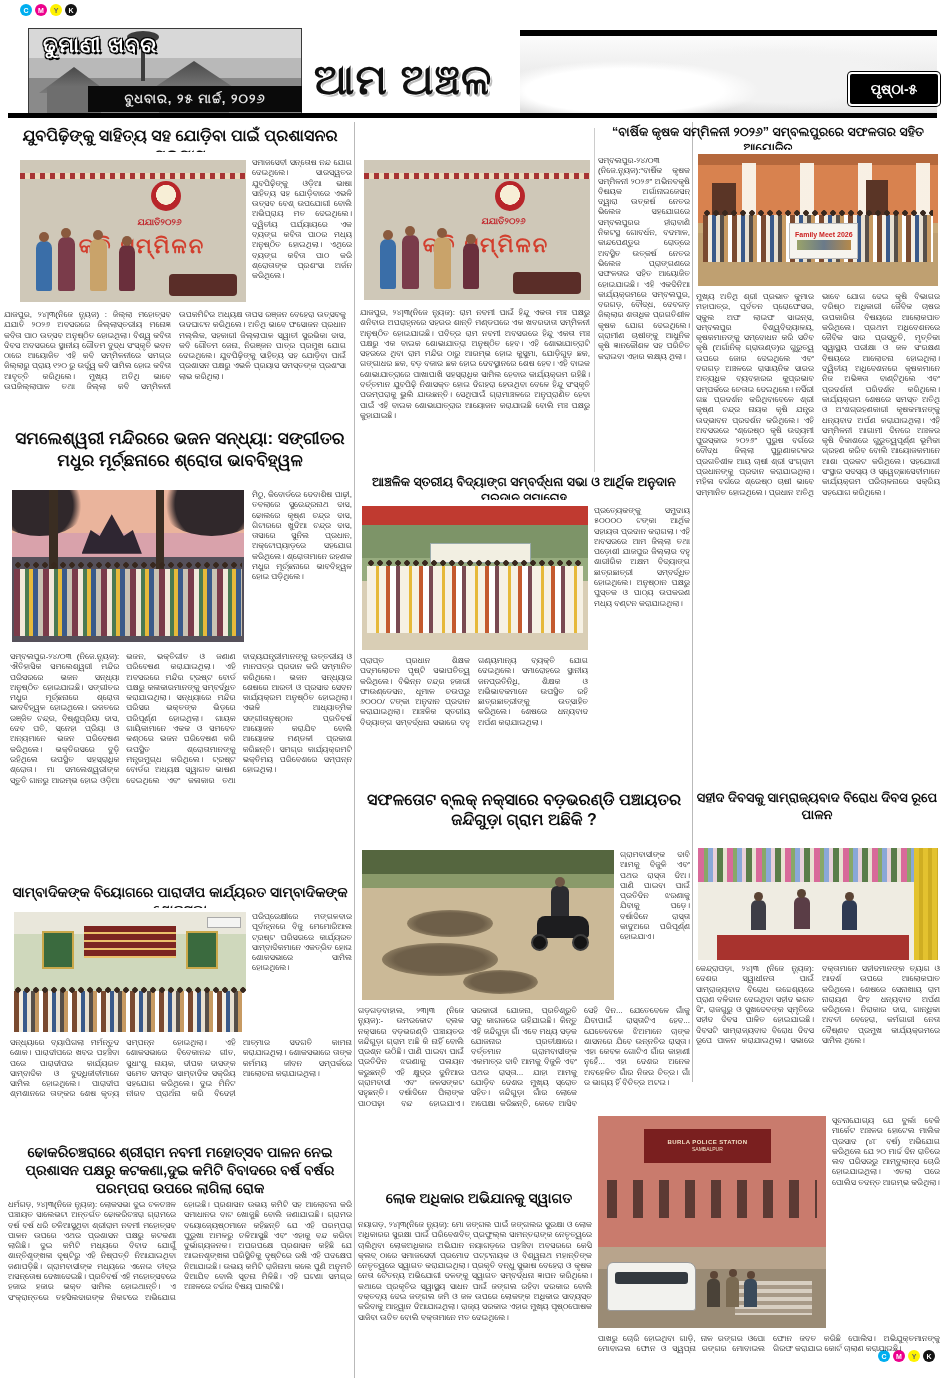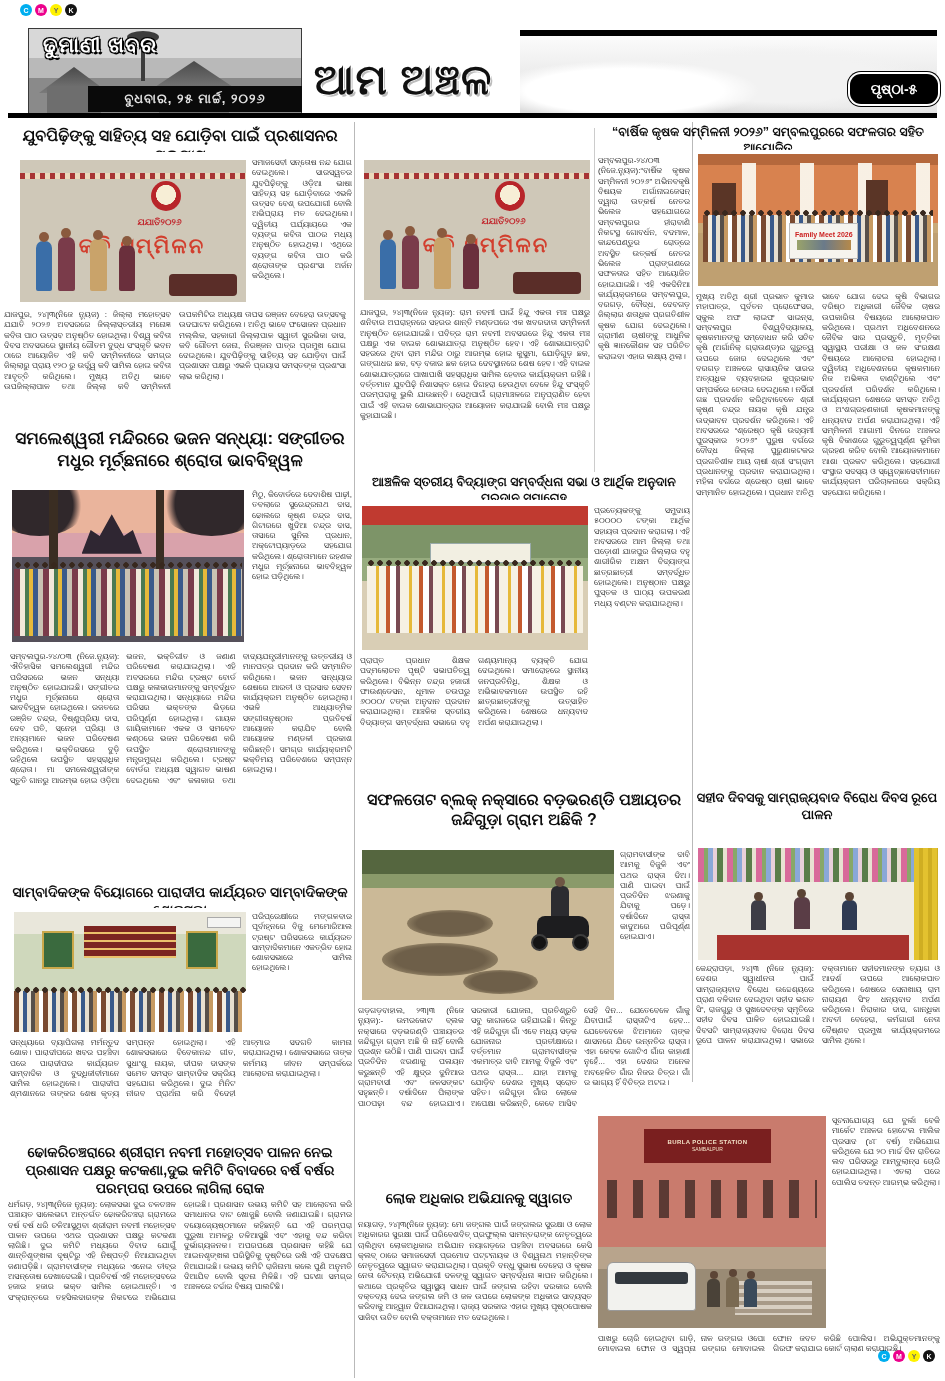--- a/index.html
+++ b/index.html
@@ -23,21 +23,21 @@
   #date-bar{left:88px;top:86px;width:214px;height:26px;background:#0a0a0a;color:#e5e5e5;
     display:flex;align-items:center;justify-content:center;font-size:13px;font-weight:bold;letter-spacing:1px;}
   #paper-title{left:288px;top:56px;width:230px;height:56px;text-align:center;font-size:42px;
     font-weight:900;color:#101010;letter-spacing:1px;
     text-shadow:-1px -1px 0 #fff,1px -1px 0 #fff,-1px 1px 0 #fff,2px 2px 0 #bdbdbd;}
   #mast-smoke{left:520px;top:30px;width:417px;height:78px;border-top:6px solid #000;
     background:radial-gradient(ellipse 180px 40px at 25% 70%,#ffffff 0 55%,rgba(255,255,255,0) 75%),
                radial-gradient(ellipse 200px 46px at 62% 55%,#f2f2f2 0 50%,rgba(255,255,255,0) 75%),
                radial-gradient(ellipse 160px 30px at 88% 75%,#e9e9e9 0 50%,rgba(255,255,255,0) 80%),
                linear-gradient(180deg,#fbfbfb,#dcdcdc);}
-  #page-badge{left:850px;top:74px;width:88px;height:30px;background:#000;color:#fff;border-radius:11px;
+  #page-badge{left:850px;top:74px;width:88px;height:30px;background:#000;color:#fff;border-radius:2px;
     box-shadow:0 0 0 2px #fff,0 0 0 3px #000;display:flex;align-items:center;justify-content:center;
     font-size:14px;font-weight:bold;}
   #mast-rule{left:8px;top:113px;width:929px;height:5px;background:#000;}
   
   .vrule{position:absolute;width:1px;background:#b9b9b9;}
   
   .hl{position:absolute;margin:0;font-weight:bold;text-align:center;color:#0c0c0c;overflow:hidden;line-height:1.28;}
   .txt{position:absolute;font-size:8px;line-height:10.3px;text-align:justify;color:#1c1c1c;
        overflow:hidden;word-break:break-word;}
   .cols2{column-count:2;column-gap:8px}

